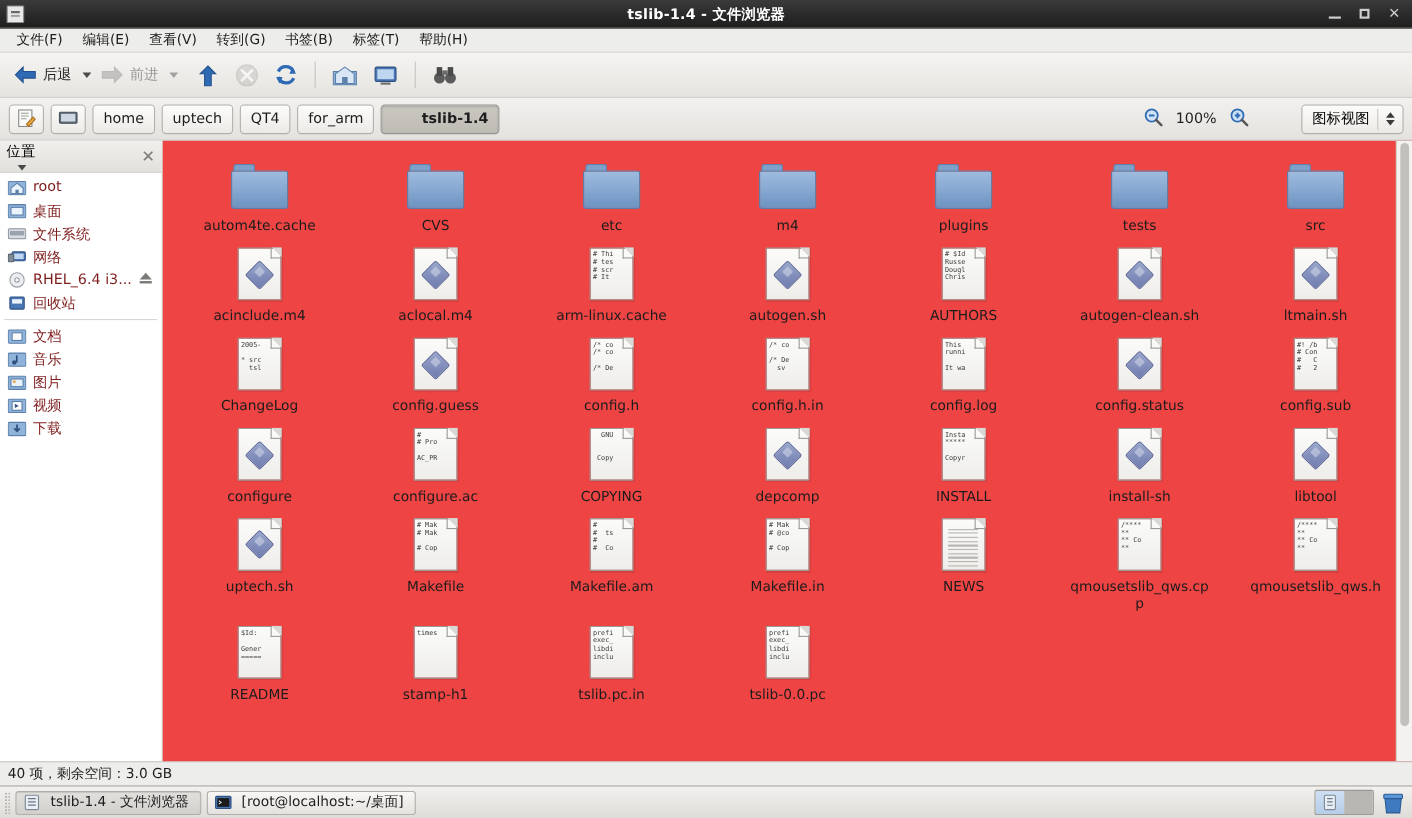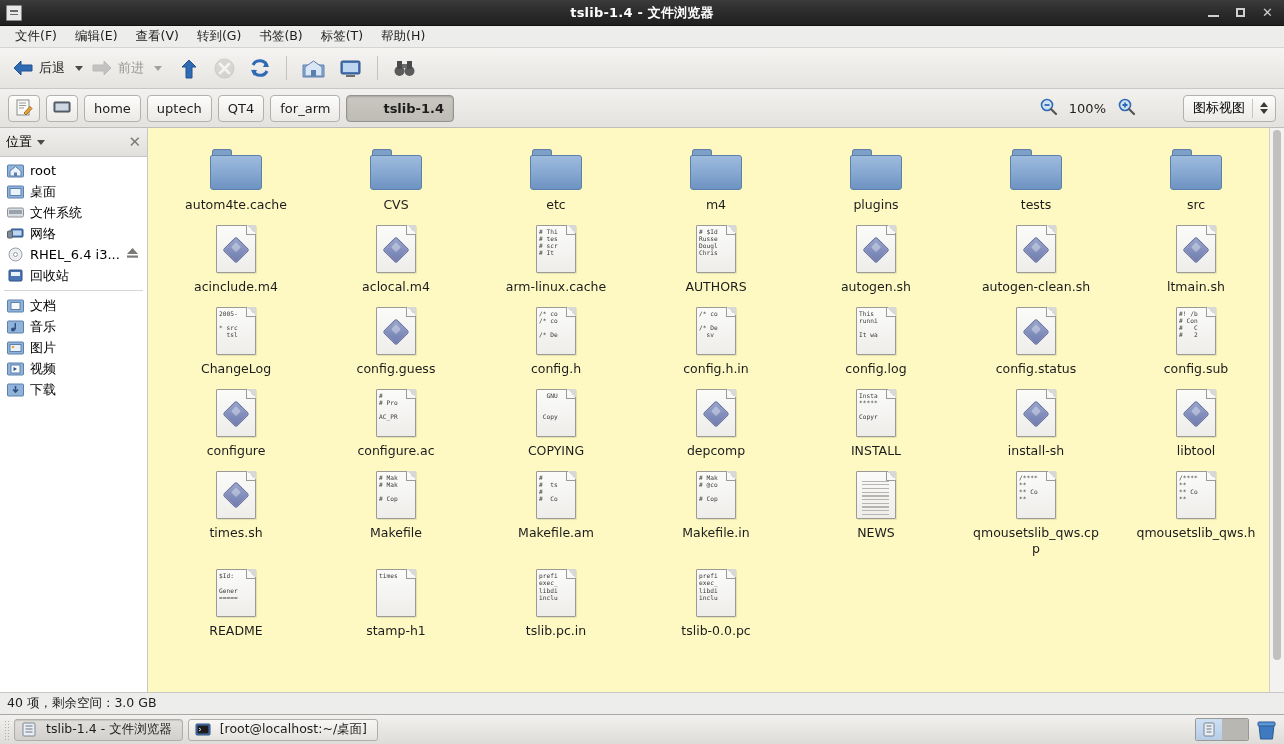--- a/index.html
+++ b/index.html
@@ -104,29 +104,29 @@
   
   .body { flex:1 1 auto; display:flex; min-height:0; background:#fff; }
 
   
   .sidebar { width:148px; flex:0 0 148px; background:#fff; border-right:1px solid #c9c7c3; display:flex; flex-direction:column; }
   .sb-head {
     height:29px; flex:0 0 29px; display:flex; align-items:center; padding: 0 6px;
     background: linear-gradient(to bottom,#f0efed 0%,#e2e0dc 100%);
     border-bottom:1px solid #c9c7c3; font-size:13px;
   }
-  .sb-head .lbl { display:flex; align-items:center; gap:3px; }
+  .sb-head .lbl { display:flex; align-items:center; gap:3px;flex-direction:column; }
   .sb-head .x { margin-left:auto; color:#7b7a76; font-size:15px; font-weight:bold; cursor:default; }
   .sb-list { padding-top:3px; }
-  .sb-item { height:21px; display:flex; align-items:center; gap:6px; padding-left:7px; font-size:13px; color:#000000; cursor:default;}
+  .sb-item { height:21px; display:flex; align-items:center; gap:6px; padding-left:7px; font-size:13px; color:#7f1d1d; cursor:default;}
   .sb-sep { height:1px; background:#d8d6d2; margin:4px 4px; }
   .sb-eject { margin-left:auto; margin-right:8px; }
 
   
-  .filearea { flex:1 1 auto; position:relative; background:#fef9c3; overflow:hidden; }
+  .filearea { flex:1 1 auto; position:relative; background:#ef4444; overflow:hidden; }
   .grid {
     display:grid; grid-template-columns: repeat(7, 1fr);
     padding: 10px 8px 0 8px; row-gap: 0px;
   }
   .cell { display:flex; flex-direction:column; align-items:center; padding: 5px 4px 6px 4px; cursor:default; }
   .cell .thumb { height:48px; display:flex; align-items:flex-end; justify-content:center; }
   .cell .nm { margin-top:6px; font-size:12.5px; color:#1c1c1c; text-align:center; line-height:1.35; max-width:128px; word-break:break-word; }
 
   
   .folder { width:52px; height:42px; position:relative; }
@@ -580,44 +580,44 @@
 # scr
 # It</div>
               </div>
             </div>
             <div class="nm">arm-linux.cache</div>
           </div>
           <div class="cell">
             <div class="thumb">
               <div class="page">
                 <div class="fold"></div>
+                <div class="diamond"></div>
+              </div>
+            </div>
+            <div class="nm">autogen.sh</div>
+          </div>
+          <div class="cell">
+            <div class="thumb">
+              <div class="page">
+                <div class="fold"></div>
                 <div class="txt"># $Id
 Russe
 Dougl
 Chris</div>
               </div>
             </div>
             <div class="nm">AUTHORS</div>
           </div>
           <div class="cell">
             <div class="thumb">
               <div class="page">
                 <div class="fold"></div>
                 <div class="diamond"></div>
               </div>
             </div>
-            <div class="nm">autogen.sh</div>
-          </div>
-          <div class="cell">
-            <div class="thumb">
-              <div class="page">
-                <div class="fold"></div>
-                <div class="diamond"></div>
-              </div>
-            </div>
             <div class="nm">autogen-clean.sh</div>
           </div>
           <div class="cell">
             <div class="thumb">
               <div class="page">
                 <div class="fold"></div>
                 <div class="diamond"></div>
               </div>
             </div>
             <div class="nm">ltmain.sh</div>
@@ -772,21 +772,21 @@
             </div>
             <div class="nm">libtool</div>
           </div>
           <div class="cell">
             <div class="thumb">
               <div class="page">
                 <div class="fold"></div>
                 <div class="diamond"></div>
               </div>
             </div>
-            <div class="nm">times.sh</div>
+            <div class="nm">uptech.sh</div>
           </div>
           <div class="cell">
             <div class="thumb">
               <div class="page">
                 <div class="fold"></div>
                 <div class="txt"># Mak
 # Mak
 
 # Cop</div>
               </div>

